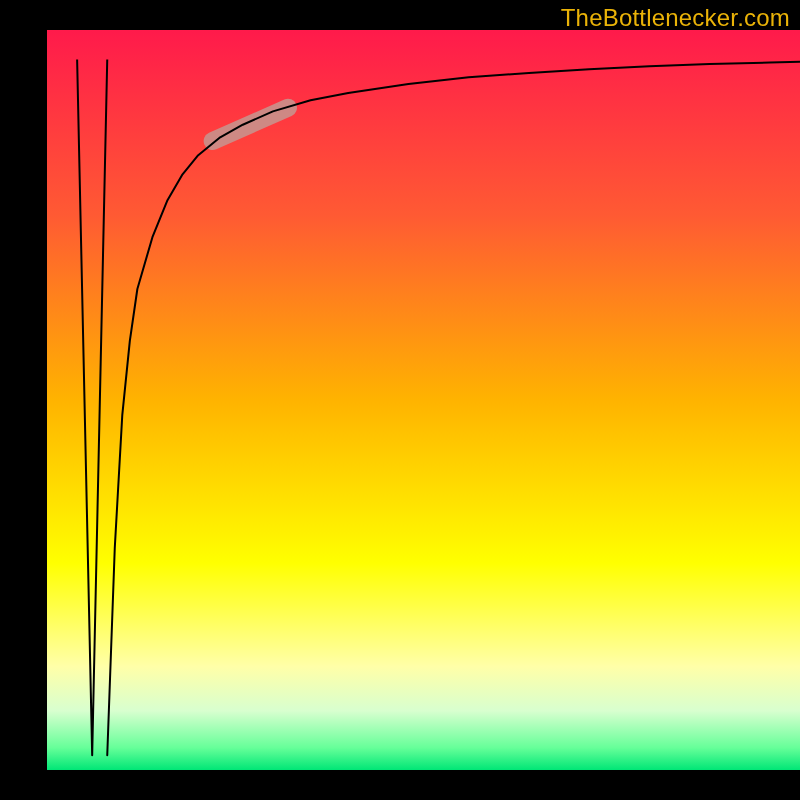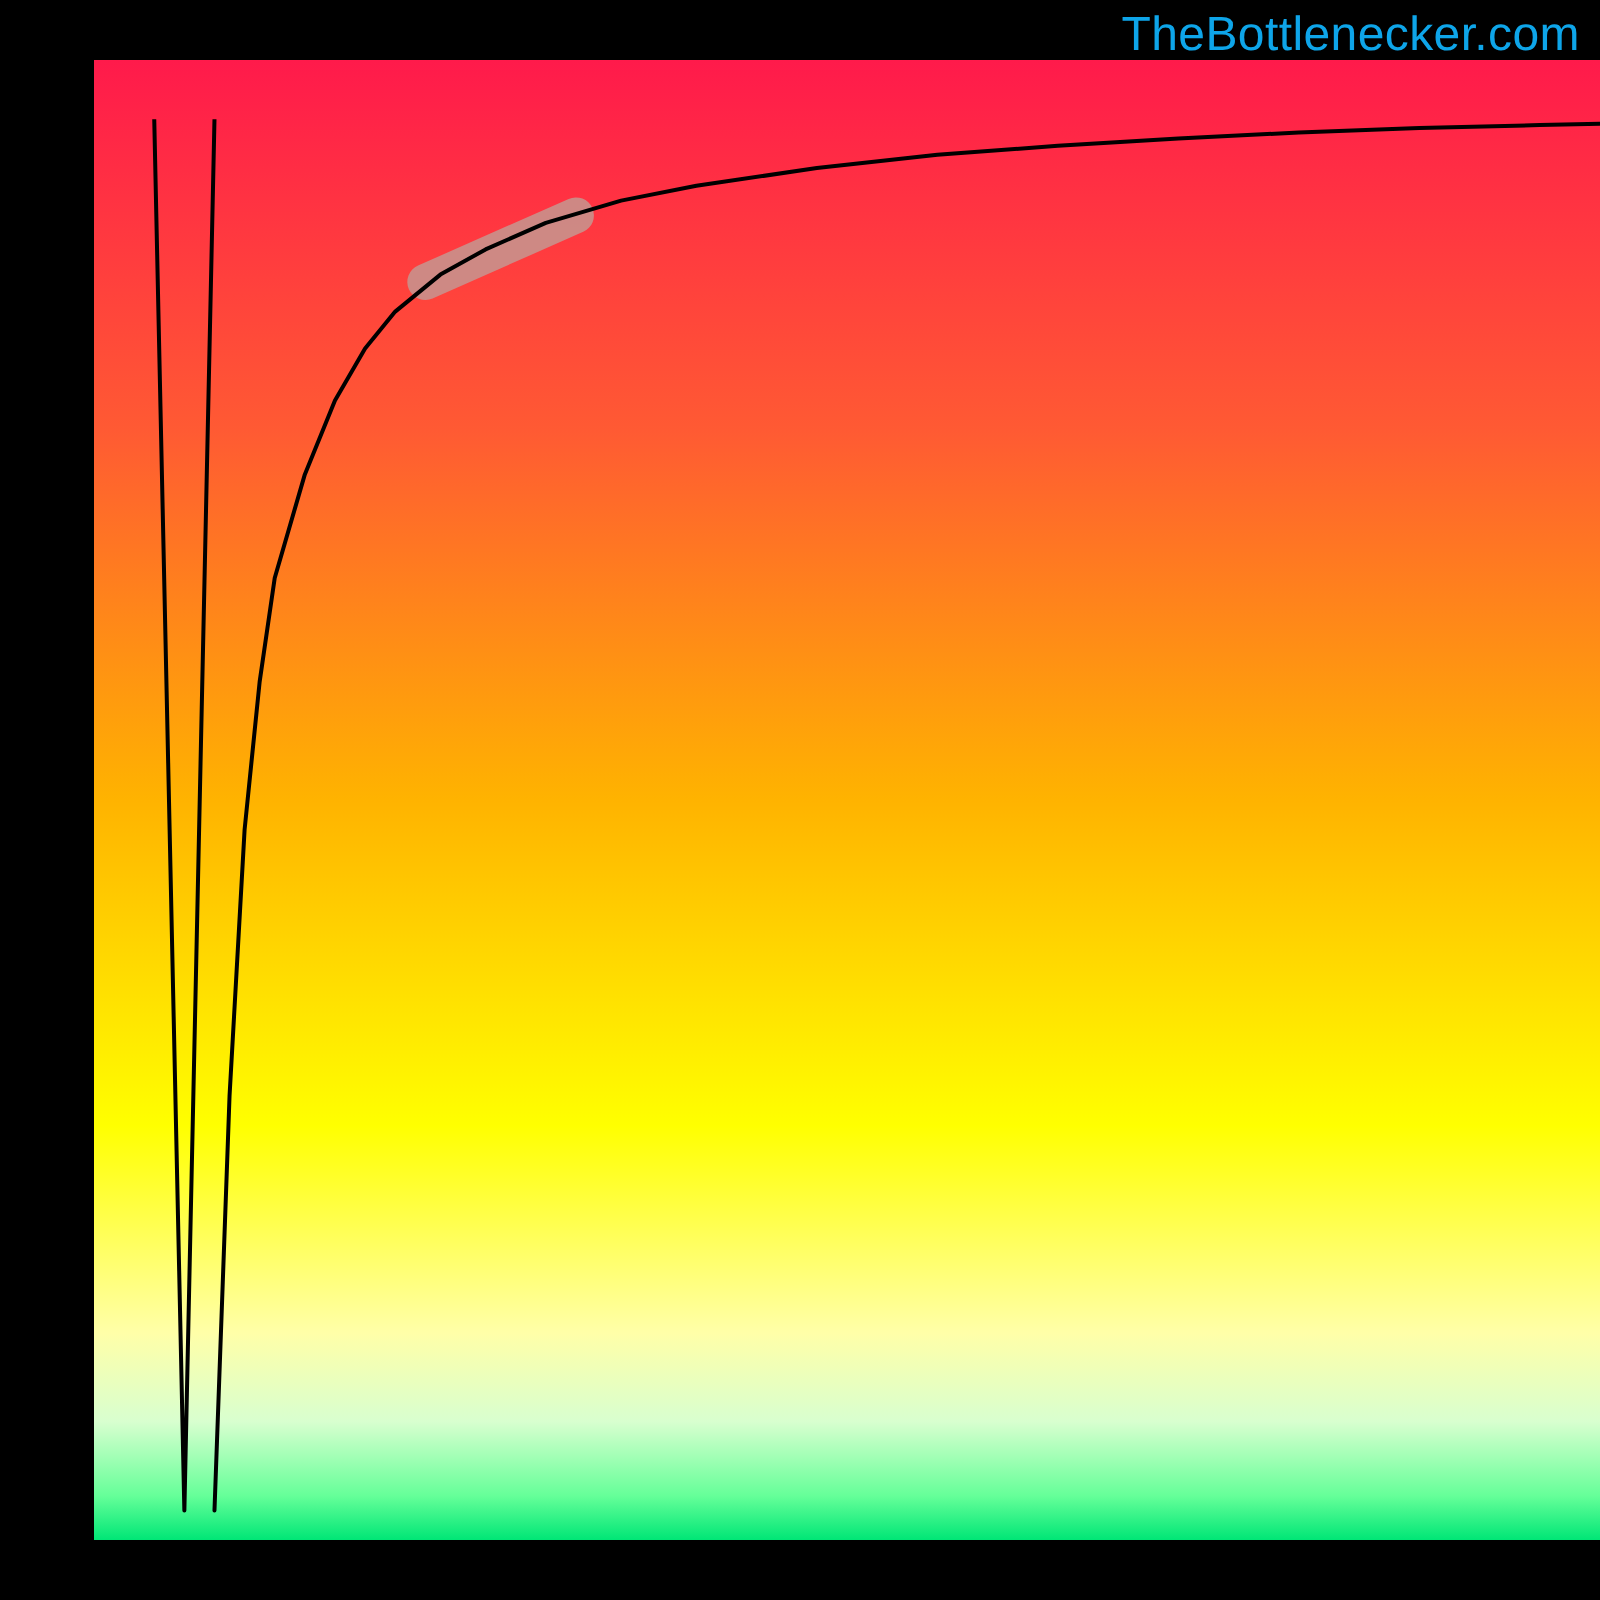--- a/index.html
+++ b/index.html
@@ -16,21 +16,21 @@
     position: absolute;
     inset: 0;
   }
   svg {
     display: block;
   }
   .watermark {
     position: absolute;
     top: 4px;
     right: 10px;
-    color: #0ea5e9;
+    color: #eab308;
     font-size: 24px;
     font-weight: 400;
     letter-spacing: 0.2px;
     font-family: Arial, Helvetica, sans-serif;
   }
 </style>
 </head>
 <body>
 
 <div class="canvas-wrap">

